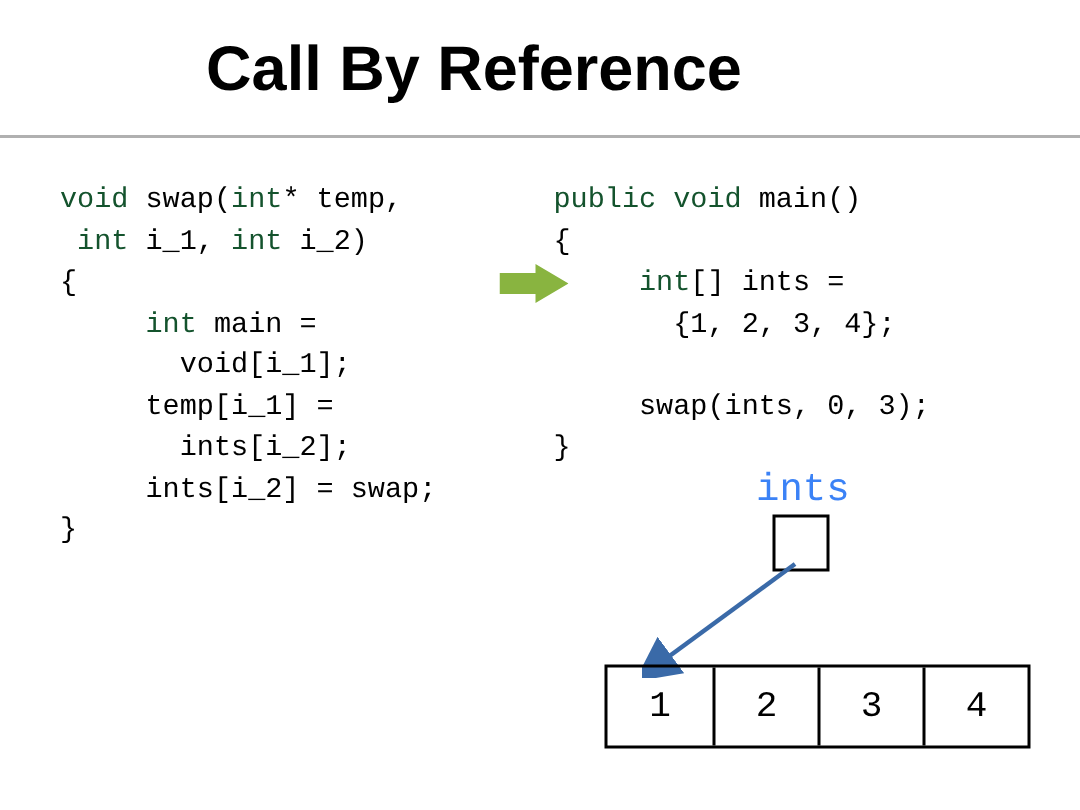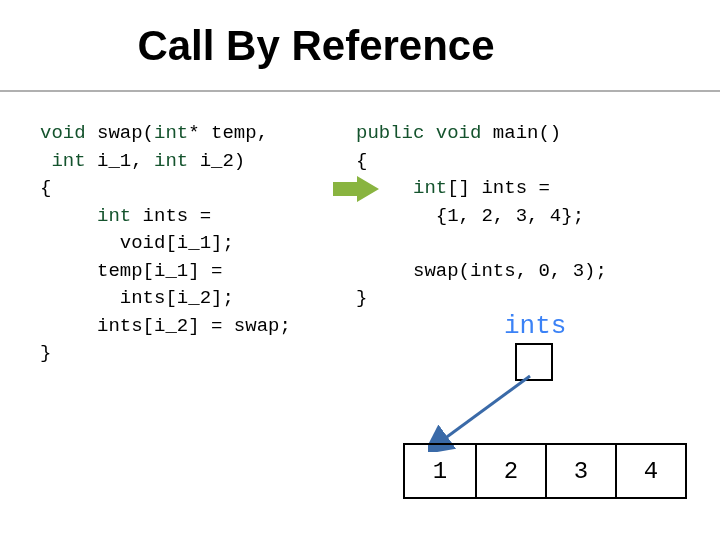--- a/index.html
+++ b/index.html
@@ -44,21 +44,21 @@
   }
   .code-left {
     position: absolute;
     top: 120px;
     left: 40px;
     width: 300px;
   }
   .code-right {
     position: absolute;
     top: 120px;
-    left: 356px;
+    left: 369px;
     width: 330px;
   }
   .kw { color: #14532d; }
   .arrow-pointer {
     position: absolute;
     top: 176px;
     left: 333px;
   }
   .ints-label {
     position: absolute;
@@ -111,21 +111,21 @@
 <body>
 
 <div class="slide">
 
   <div class="title">Call By Reference</div>
   <div class="title-underline"></div>
 
   <div class="code code-left"><span class="kw">void</span><span> swap(</span><span class="kw">int</span><span>* temp,</span>
 <span class="kw"> int</span><span> i_1, </span><span class="kw">int</span><span> i_2)</span>
 <span>{</span>
-<span class="kw">     int</span><span> ints =</span>
+<span class="kw">     int</span><span> main =</span>
 <span>       void[i_1];</span>
 <span>     temp[i_1] =</span>
 <span>       ints[i_2];</span>
 <span>     ints[i_2] = swap;</span>
 <span>}</span></div>
 
   <div class="code code-right"><span class="kw">public void</span><span> main()</span>
 <span>{</span>
 <span class="kw">     int</span><span>[] ints =</span>
 <span>       {1, 2, 3, 4};</span>

